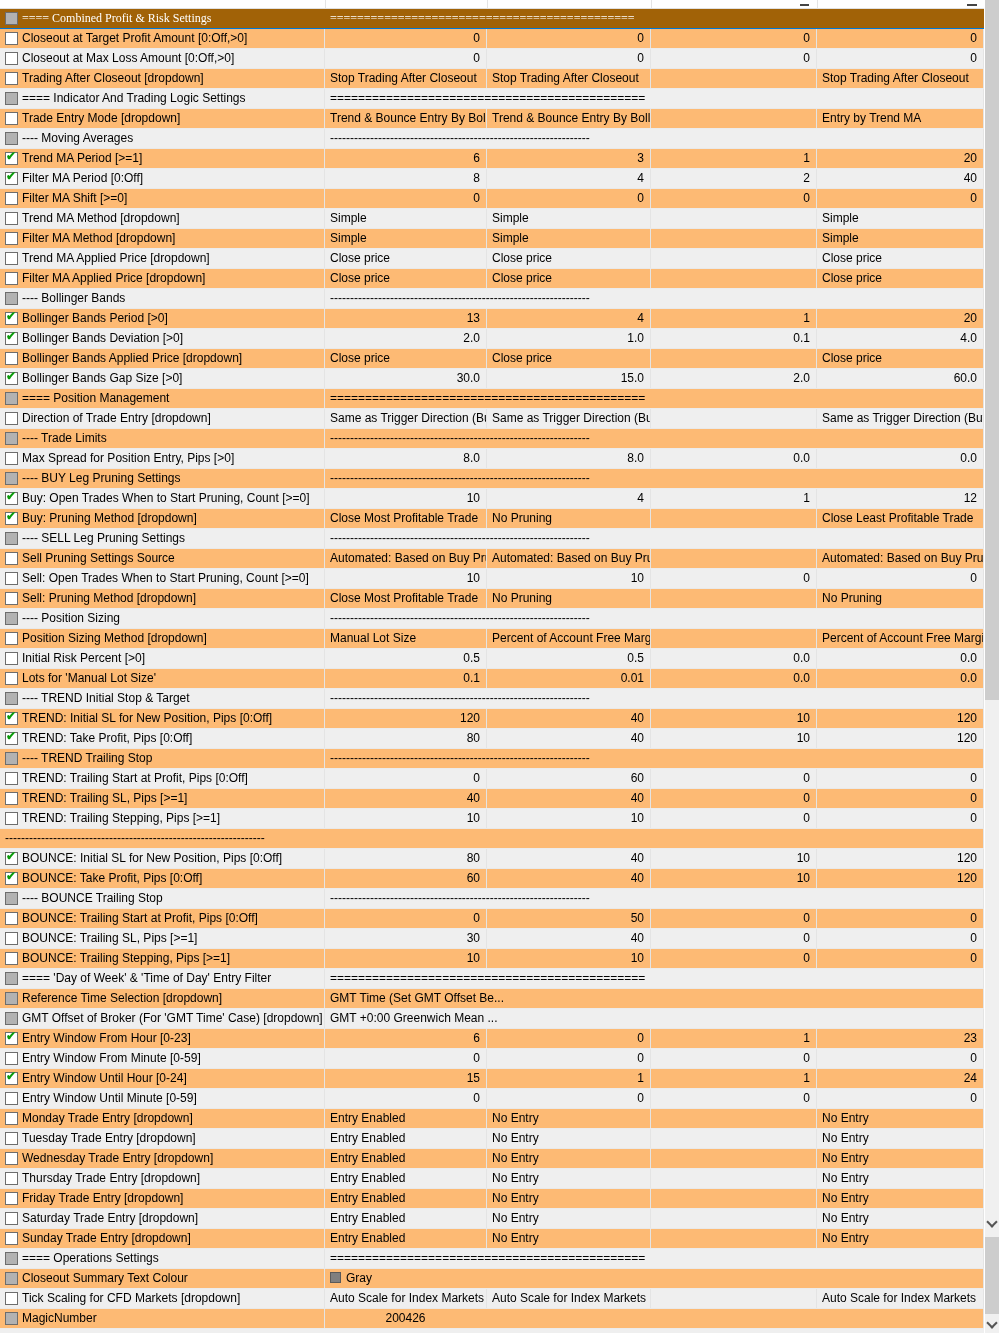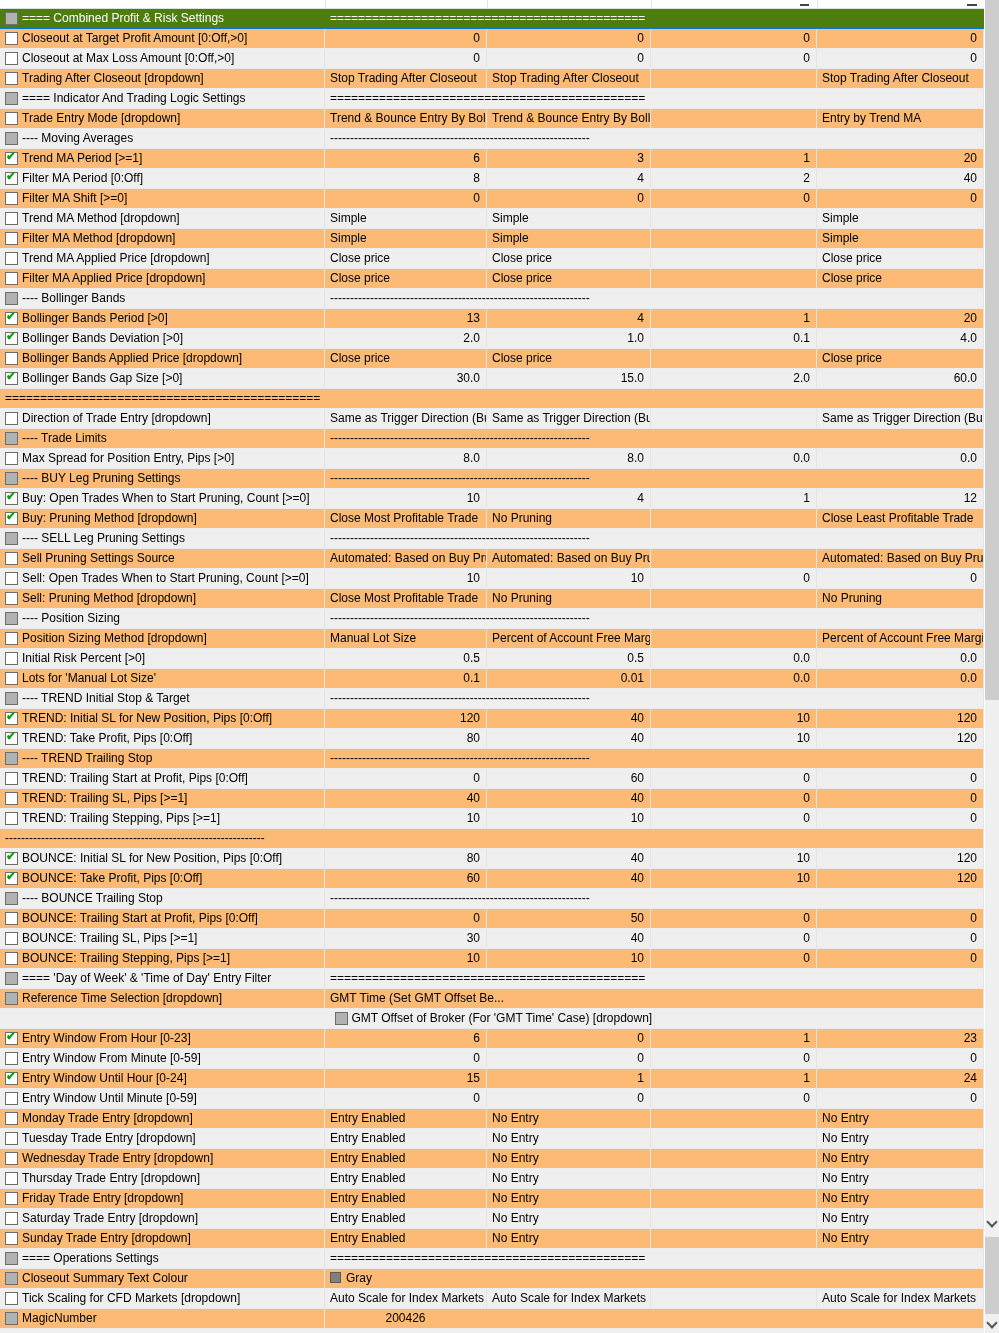--- a/index.html
+++ b/index.html
@@ -9,21 +9,21 @@
     font-size:12px;color:#000;
   }
   
   #table{position:absolute;left:0;top:0;width:984px;}
   .clip-row{position:relative;height:8px;background:#fff;border-bottom:1px solid #e0e0e0;}
   .vsep{position:absolute;top:0;bottom:0;width:1px;background:#e4e4e4;}
   .mark{position:absolute;height:2px;background:#454545;}
   .row{display:flex;height:20px;line-height:19px;box-sizing:border-box;border-bottom:1px solid #ececec;}
   .row.white{background:#fdba74;}
   .row.gray{background:#efefef;border-bottom-color:#e9e9e9;justify-content:center;}
-  .row.selected{background:#4d7c0f;color:#fff;border-bottom-color:#0078d7;}
+  .row.selected{background:#a16207;color:#fff;border-bottom-color:#0078d7;font-family:Liberation Serif, serif;}
   .cell-name{width:325px;box-sizing:border-box;border-right:1px solid #e4e4e4;
     display:flex;align-items:center;overflow:hidden;white-space:nowrap;flex:none;}
   .selected .cell-name,.selected .merged,.selected .cell{border-right-color:transparent;}
   .cb{width:13px;height:13px;margin-left:5px;border:1px solid #6d6d6d;background:#fff;
     box-sizing:border-box;position:relative;flex:none;}
   .cb.gray{background:#b2b2b2;}
   .tick{position:absolute;left:0px;top:-4px;font-size:12px;font-weight:bold;color:#0b9c0b;line-height:14px;}
   .lbl{margin-left:4px;}
   .cell{box-sizing:border-box;border-right:1px solid #e4e4e4;overflow:hidden;
     white-space:nowrap;padding:0 6px 0 5px;flex:none;}
@@ -239,20 +239,24 @@
             <span class="tick">✔</span>
           </span>
           <span class="lbl">Bollinger Bands Gap Size [&gt;0]</span>
         </div>
         <div class="cell c0 num">30.0</div>
         <div class="cell c1 num">15.0</div>
         <div class="cell c2 num">2.0</div>
         <div class="cell c3 num">60.0</div>
       </div>
       <div class="row white">
+        <div class="cell-name">
+          <span class="cb gray"></span>
+          <span class="lbl">==== Position Management</span>
+        </div>
         <div class="merged"><span class="sline">=============================================</span></div>
       </div>
       <div class="row gray">
         <div class="cell-name">
           <span class="cb"></span>
           <span class="lbl">Direction of Trade Entry [dropdown]</span>
         </div>
         <div class="cell c0">Same as Trigger Direction (Buy...</div>
         <div class="cell c1">Same as Trigger Direction (Buy...</div>
         <div class="cell c2"></div>
@@ -524,20 +528,21 @@
           <span class="cb gray"></span>
           <span class="lbl">Reference Time Selection [dropdown]</span>
         </div>
         <div class="merged"><span>GMT Time (Set GMT Offset Be...</span></div>
       </div>
       <div class="row gray">
         <div class="cell-name">
           <span class="cb gray"></span>
           <span class="lbl">GMT Offset of Broker (For 'GMT Time' Case) [dropdown]</span>
         </div>
+        <div class="merged"><span>GMT +0:00 Greenwich Mean ...</span></div>
       </div>
       <div class="row white">
         <div class="cell-name">
           <span class="cb">
             <span class="tick">✔</span>
           </span>
           <span class="lbl">Entry Window From Hour [0-23]</span>
         </div>
         <div class="cell c0 num">6</div>
         <div class="cell c1 num">0</div>

